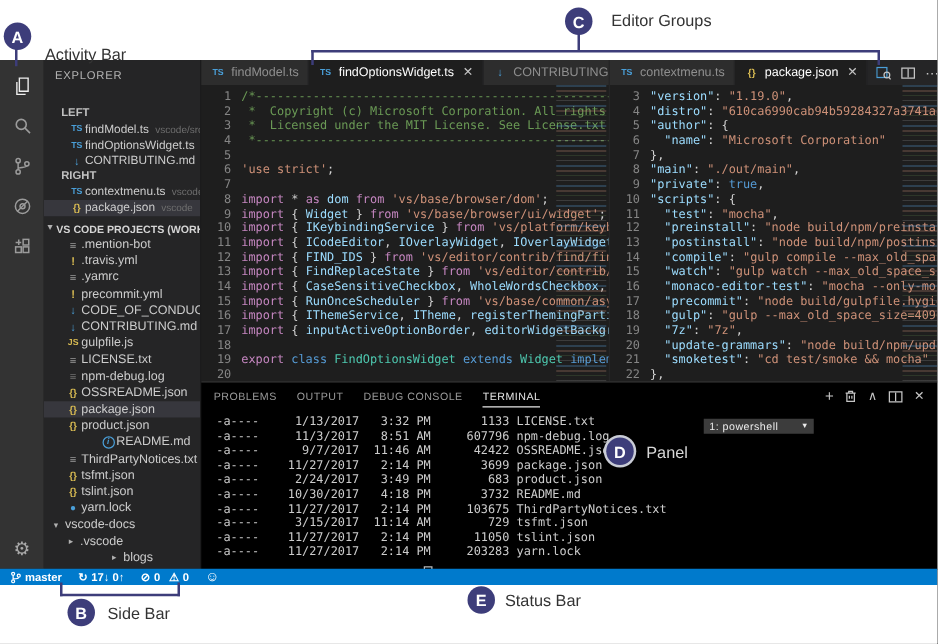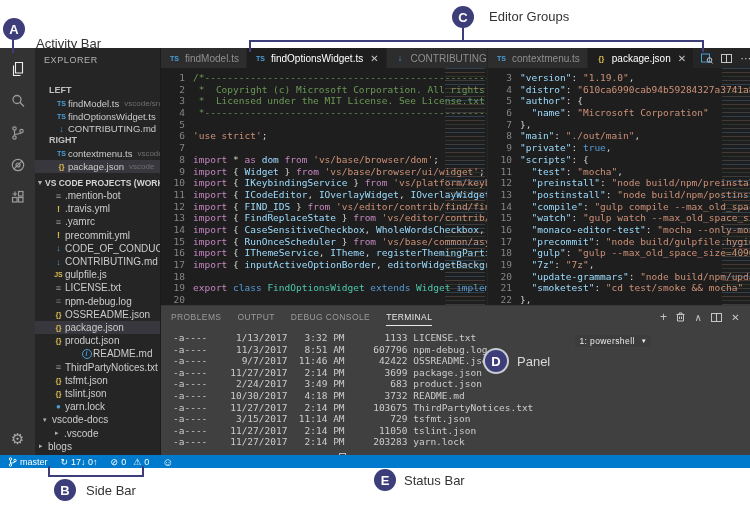--- a/index.html
+++ b/index.html
@@ -63,39 +63,39 @@
   .tk-v{color:#9cdcfe}.tk-s{color:#ce9178}.tk-p{color:#d4d4d4}.tk-j{color:#9cdcfe}
   .minimap{position:absolute;top:20px;bottom:0;opacity:.9;background:
     repeating-linear-gradient(180deg, rgba(86,156,214,.30) 0 1.5px, transparent 1.5px 4px,
       rgba(206,145,120,.26) 4px 5.5px, transparent 5.5px 8px,
       rgba(106,153,85,.22) 8px 9px, transparent 9px 12px,
       rgba(212,212,212,.18) 12px 13px, transparent 13px 16px);}
   .mm1{left:284px;width:40px;}
   .mm2{left:234px;width:28px;}
 
   
-  .panel{position:absolute;left:0;top:257px;width:589px;height:150px;background:#404040;border-top:1px solid #383838;}
+  .panel{position:absolute;left:0;top:257px;width:589px;height:150px;background:#000000;border-top:1px solid #383838;}
   .panel-head{height:22px;display:flex;align-items:center;padding:0 10px;gap:16px;font-size:8.5px;
               letter-spacing:.4px;color:#9a9a9a;}
   .ptab{padding:3px 0;}
   .ptab.active{color:#e7e7e7;border-bottom:1px solid #e7e7e7;}
   .panel-actions{margin-left:auto;display:flex;align-items:center;gap:9px;color:#c5c5c5;}
-  .term-select{background:#3c3c3c;color:#ececec;font-size:8.5px;padding:1px 4px;display:flex;gap:6px;align-items:center;margin-top:48px;}
+  .term-select{background:#3c3c3c;color:#ececec;font-size:8.5px;padding:1px 4px;display:flex;gap:18px;align-items:center;margin-top:48px;}
   .pa-glyph{font-size:10px;}
   .splitbox{display:inline-block;width:9px;height:7px;border:1px solid #c5c5c5;position:relative;}
   .splitbox::after{content:"";position:absolute;left:4px;top:0;bottom:0;width:1px;background:#c5c5c5;}
   .terminal{position:absolute;left:12px;top:26px;right:2px;bottom:0;font-family:"DejaVu Sans Mono",monospace;
             font-size:9.5px;line-height:11.6px;color:#ccc;white-space:pre;overflow:hidden;}
   .prompt-line{margin-top:5px;}
   .cursor{display:inline-block;width:5px;height:9px;border:1px solid #bbb;vertical-align:-1px;}
 
   
   .statusbar{position:absolute;left:0;top:407px;width:750px;height:13px;background:#007acc;color:#fff;
              font-size:9px;display:flex;align-items:center;padding:0 8px;box-sizing:border-box;gap:13px;white-space:nowrap;}
-  .sb-item{display:flex;align-items:center;gap:3px;}
+  .sb-item{display:flex;align-items:center;gap:3px;font-weight:bold;}
   .sb-right{margin-left:auto;display:flex;align-items:center;gap:12px;}
   svg{display:block;}
 </style>
 </head>
 <body>
 <div id="canvas">
 
   <div class="app">
 
     <div class="activitybar">
@@ -244,21 +244,21 @@
             <span>yarn.lock</span>
           </div>
           <div class="tree-row" style="top: 365.4px; padding-left: 8px;">
             <span class="tri">▾</span>
             <span>vscode-docs</span>
           </div>
           <div class="tree-row" style="top: 378.6px; padding-left: 20px;">
             <span class="tri">▸</span>
             <span>.vscode</span>
           </div>
-          <div class="tree-row" style="top: 391.8px; padding-left: 4px;">
+          <div class="tree-row" style="top: 391.8px; padding-left: 17px; justify-content: center;">
             <span class="tri">▸</span>
             <span>blogs</span>
           </div>
         </div>
     </div>
 
     <div class="main">
       <div class="editors">
         <div class="group g1">
           <div class="tabs" id="tabs-0">

